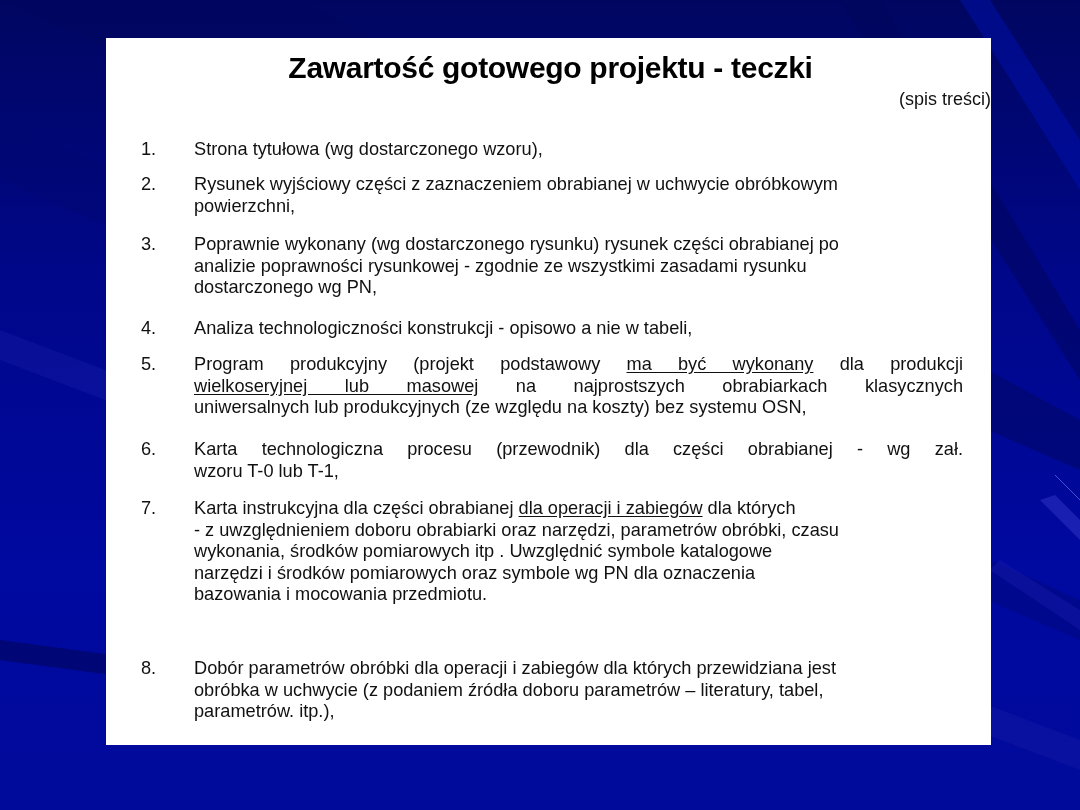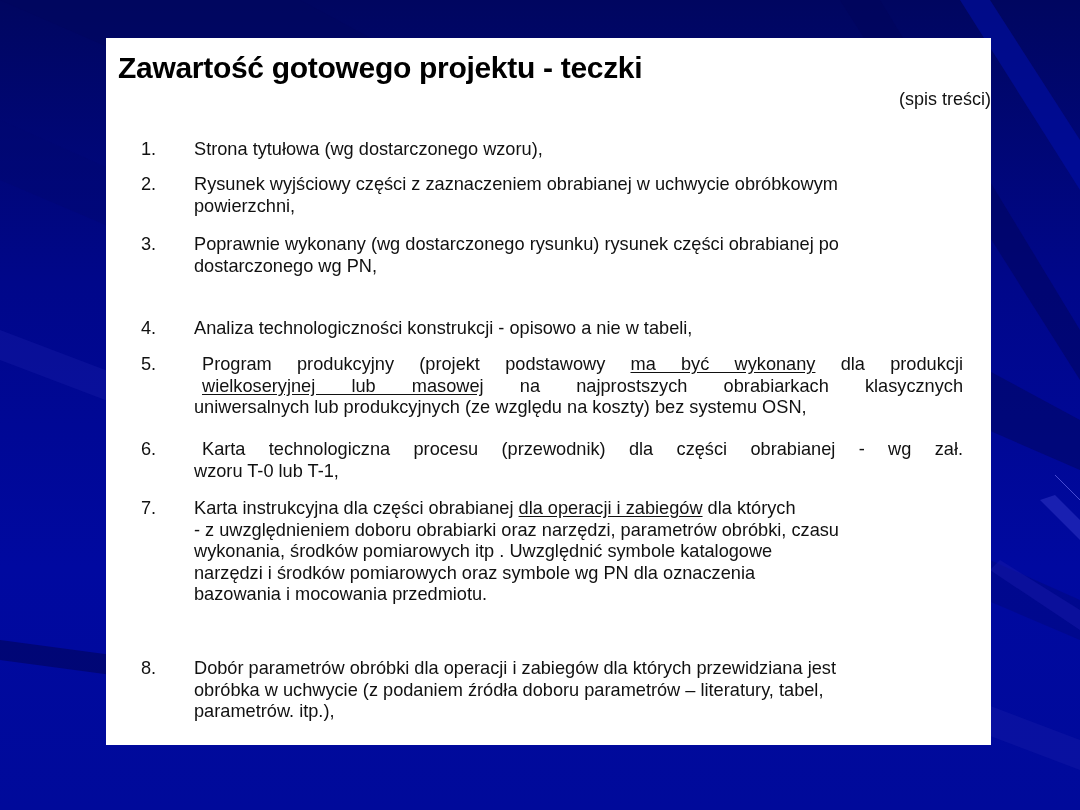--- a/index.html
+++ b/index.html
@@ -28,24 +28,24 @@
       position: absolute;
       left: 106px;
       top: 38px;
       width: 885px;
       height: 707px;
       background: #ffffff;
       color: #111111;
     }
     .title {
       position: absolute;
-      left: 12px;
+      left: 4px;
       right: 0;
       top: 12px;
-      text-align: left;
+      text-align: center;
       font-weight: bold;
       font-size: 30px;
       letter-spacing: -0.3px;
       color: #000000;
       line-height: 36px;
     }
     .subtitle {
       position: absolute;
       left: 0;
       right: 0;
@@ -80,21 +80,20 @@
       display: block;
     }
     .item .line {
       display: block;
       white-space: nowrap;
     }
     .item .line.just {
       text-align: justify;
       text-align-last: justify;
       white-space: normal;
-      margin-left: 8px;
     }
     u { text-decoration: underline; text-underline-offset: 2px; }
   </style>
 </head>
 <body>
 
 <div class="bg">
   <svg width="1080" height="810" viewBox="0 0 1080 810">
     <polygon points="0,0 300,0 1080,420 1080,470" fill="#00055e" opacity="0.5"></polygon>
     <polygon points="0,120 0,180 1080,640 1080,600" fill="#000870" opacity="0.35"></polygon>
@@ -126,20 +125,21 @@
       <span class="text">
         <span class="line">Rysunek wyjściowy części z zaznaczeniem obrabianej w uchwycie obróbkowym</span>
         <span class="line">powierzchni,</span>
       </span>
     </div>
 
     <div class="item" style="top:196px;">
       <span class="num">3.</span>
       <span class="text">
         <span class="line">Poprawnie wykonany (wg dostarczonego rysunku) rysunek części obrabianej po</span>
+        <span class="line">analizie poprawności rysunkowej - zgodnie ze wszystkimi zasadami rysunku</span>
         <span class="line">dostarczonego wg PN,</span>
       </span>
     </div>
 
     <div class="item" style="top:280px;">
       <span class="num">4.</span>
       <span class="text">
         <span class="line">Analiza technologiczności konstrukcji  - opisowo a nie w  tabeli,</span>
       </span>
     </div>

